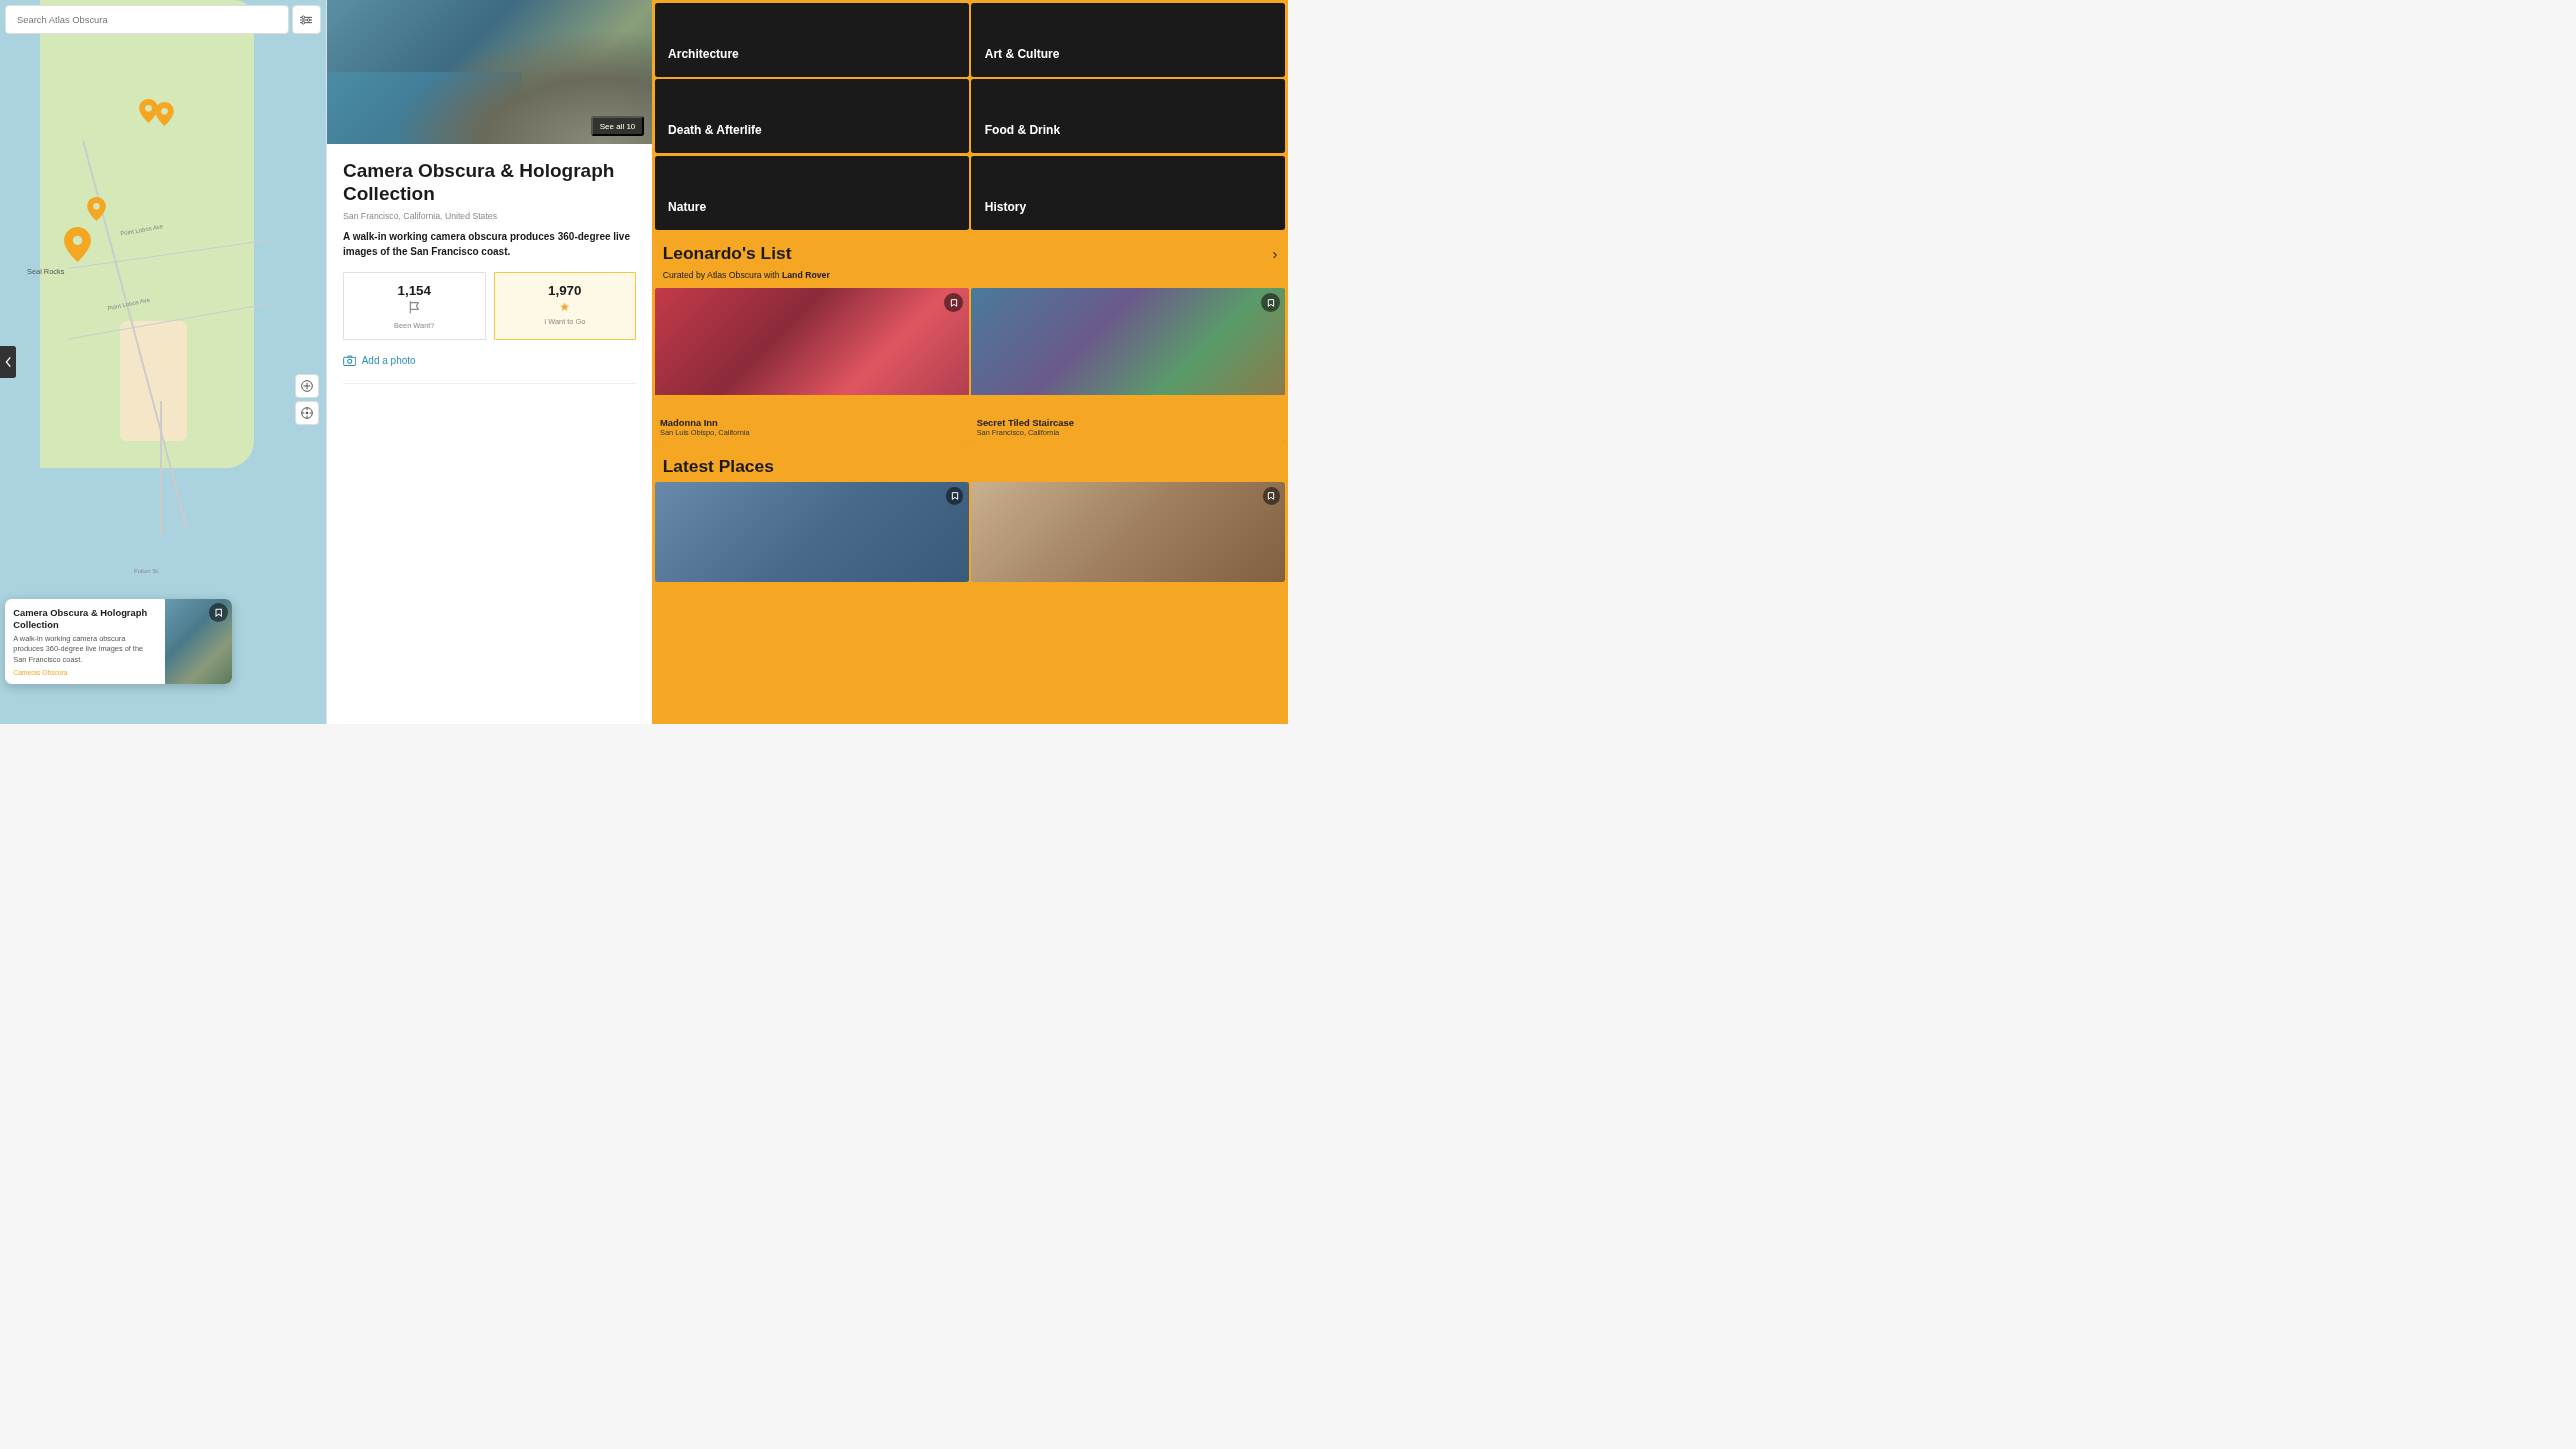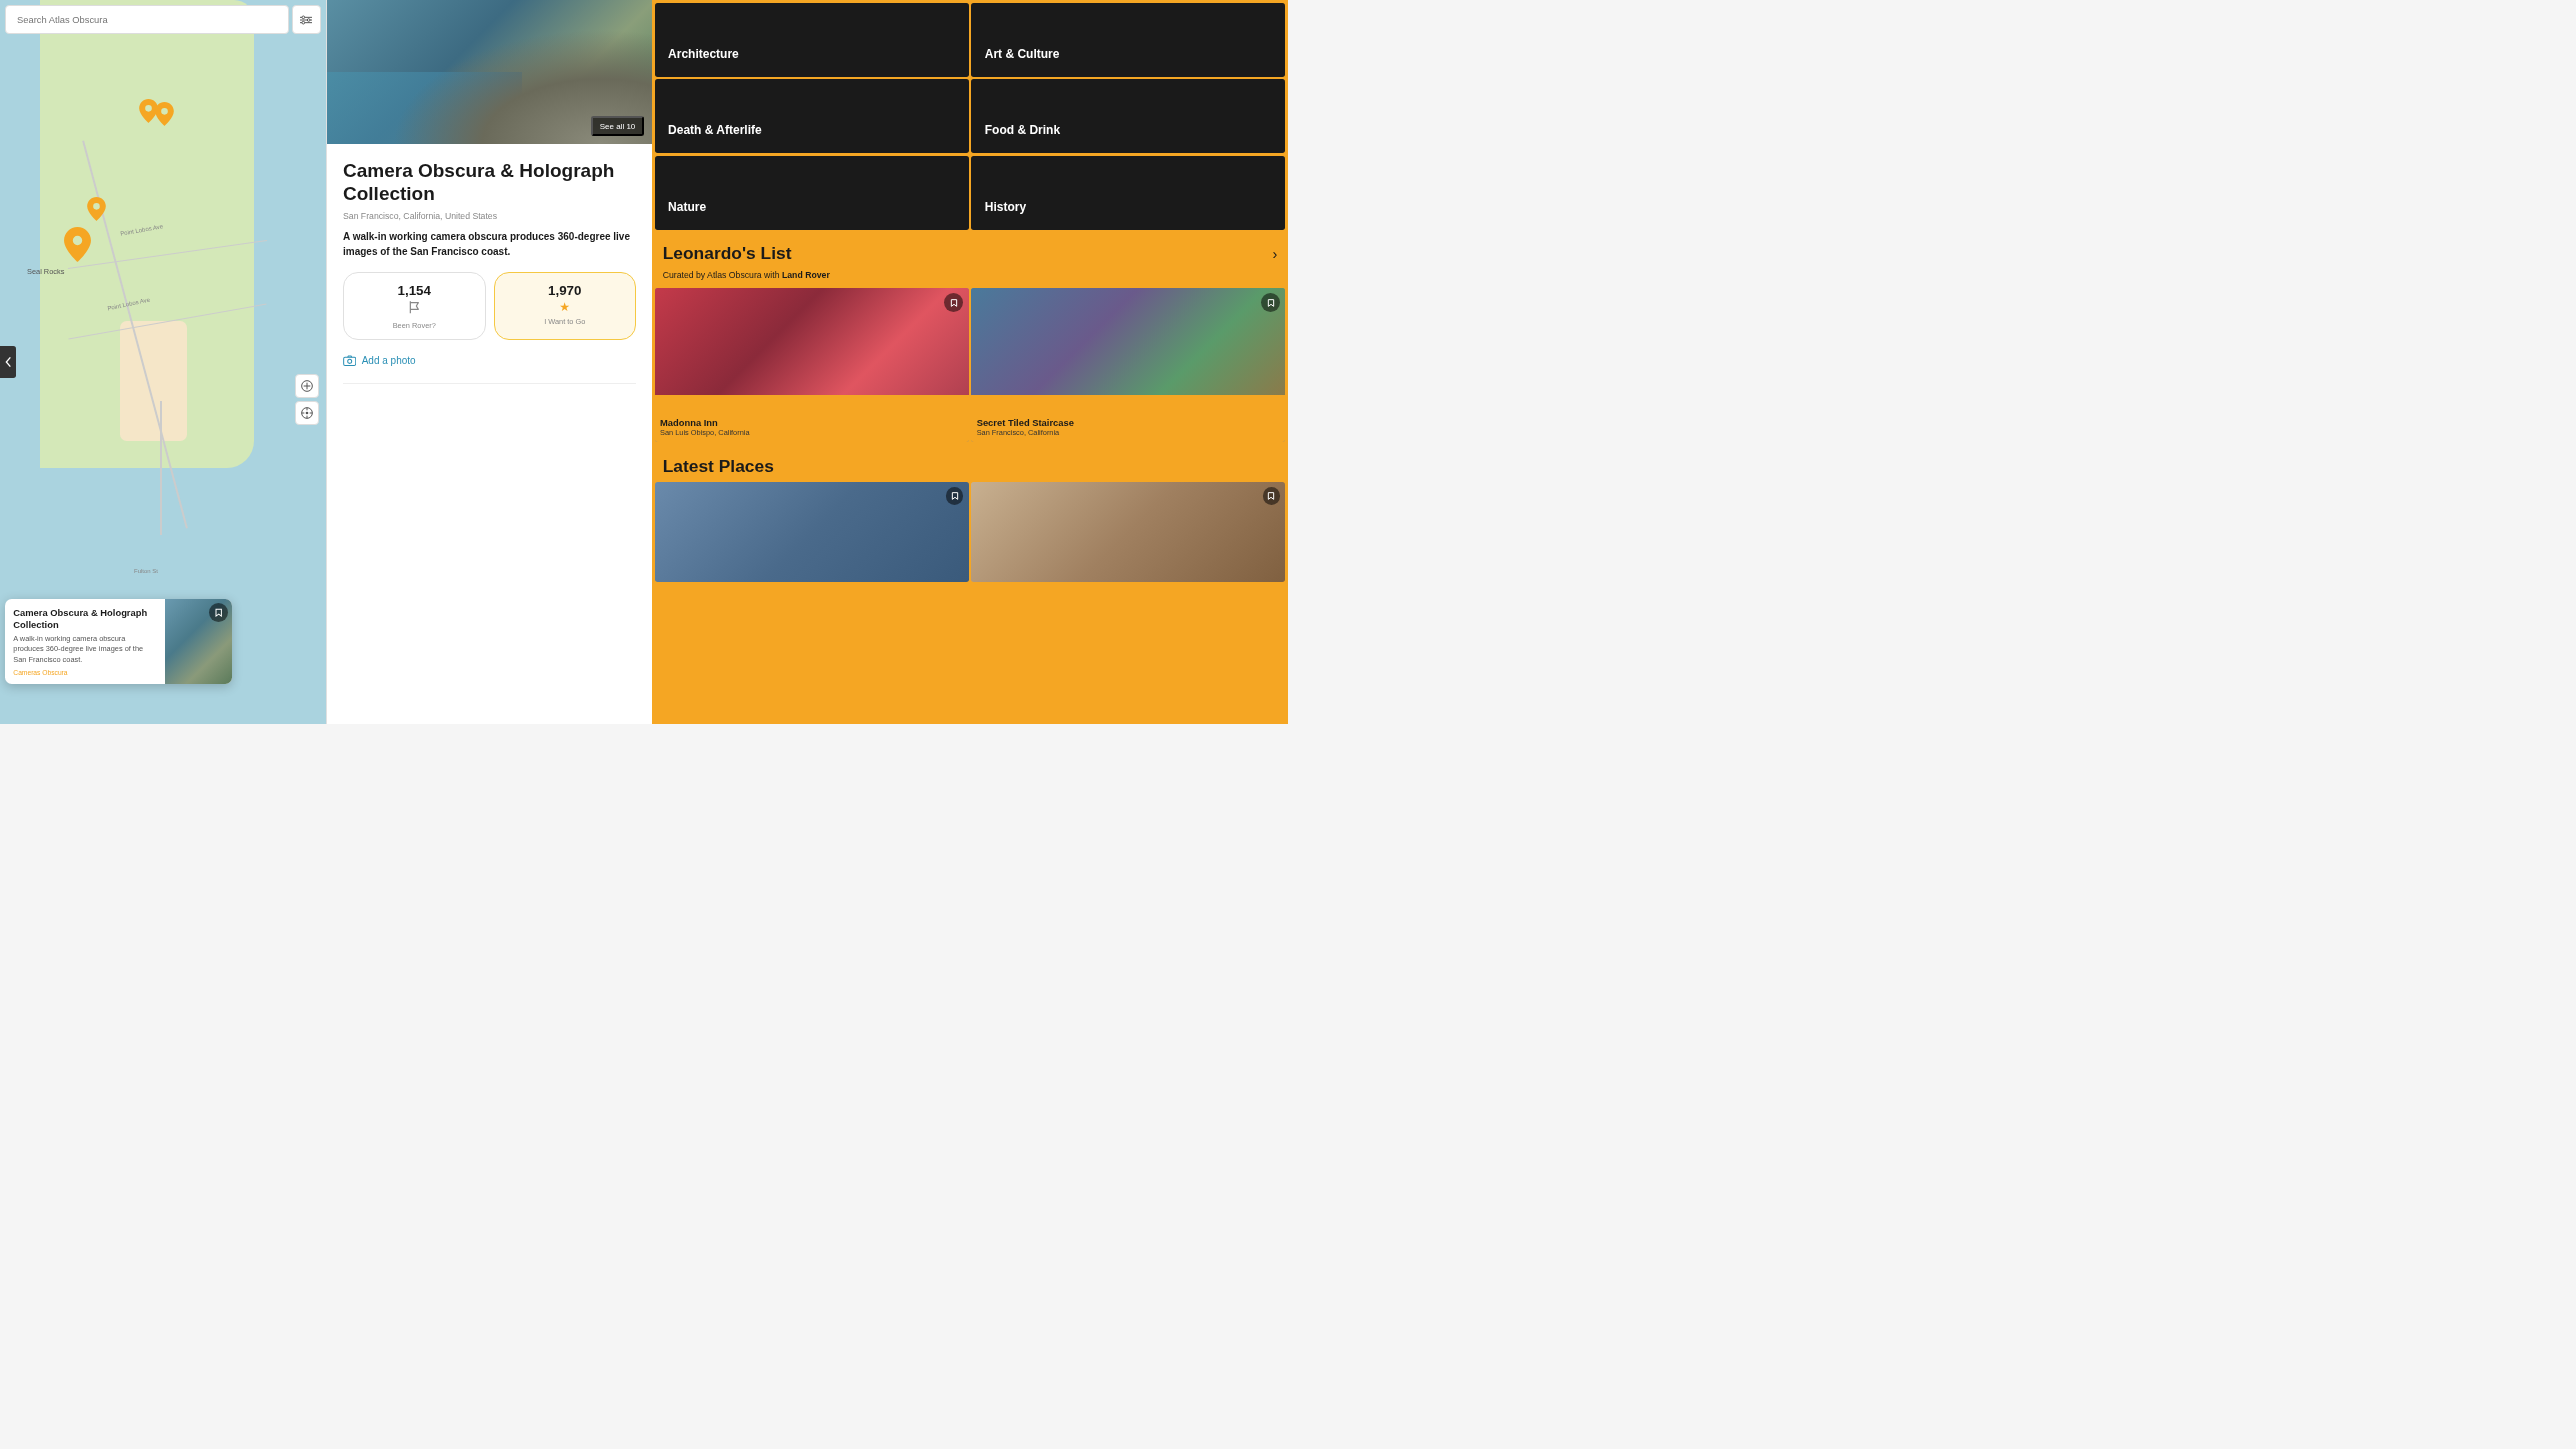--- a/index.html
+++ b/index.html
@@ -55,21 +55,21 @@
     .hero-rocks { position: absolute; bottom: 0; right: 0; width: 80%; height: 80%; background: radial-gradient(ellipse at 80% 100%, #8a8a7a 0%, #6a6a5a 40%, transparent 70%); }
     .hero-water { position: absolute; bottom: 0; left: 0; width: 60%; height: 50%; background: linear-gradient(135deg, #4a8fa8 0%, #3a7090 100%); opacity: 0.8; }
     .see-all-btn { position: absolute; bottom: 8px; right: 8px; background: rgba(0,0,0,0.6); color: white; padding: 3.3px 6.7px; border-radius: 2.7px; font-size: 8px; cursor: pointer; }
 
     .detail-content { padding: 16px; }
     .place-title { font-size: 19px; font-weight: 800; color: #1a1a1a; line-height: 1.2; margin-bottom: 5.3px; }
     .place-location { font-size: 8.7px; color: #888; margin-bottom: 8px; }
     .place-tagline { font-size: 10px; font-weight: 700; color: #1a1a1a; line-height: 1.5; margin-bottom: 13.4px; }
 
     .stats-row { display: flex; gap: 8px; margin-bottom: 13.4px; }
-    .stat-card { flex: 1; border: 0.7px solid #e0e0e0; border-radius: 15px; padding: 9.4px; text-align: center; }
+    .stat-card { flex: 1; border: 0.7px solid #e0e0e0; border-radius: 1px; padding: 9.4px; text-align: center; }
     .stat-card.highlight { background: #fef8e7; border-color: #f5c842; }
     .stat-number { font-size: 13.4px; font-weight: 700; color: #1a1a1a; }
     .stat-icon { font-size: 12px; margin: 2.7px 0; color: #888; }
     .stat-icon.star { color: #f5a623; }
     .stat-label { font-size: 7.4px; color: #888; }
 
     .add-photo-btn { display: flex; align-items: center; gap: 5.3px; color: #2a8fb5; font-size: 10px; font-weight: 500; cursor: pointer; margin-bottom: 16px; }
 
     .divider { border: none; border-top: 0.7px solid #eee; margin: 13.4px 0; }
 
@@ -226,21 +226,21 @@
       <p class="place-tagline">A walk-in working camera obscura produces 360-degree live images of the San Francisco coast.</p>
 
       <div class="stats-row">
         <div class="stat-card">
           <div class="stat-number">1,154</div>
           <div class="stat-icon">
             <svg width="14.7" height="14.7" viewBox="0 0 22 22">
                 <path d="M5 2v18M5 4h12l-3 5 3 5H5" stroke="#888" stroke-width="1.8" fill="none" stroke-linejoin="round"></path>
               </svg>
           </div>
-          <div class="stat-label">Been Rover?</div>
+          <div class="stat-label">Been Want?</div>
         </div>
         <div class="stat-card highlight">
           <div class="stat-number">1,970</div>
           <div class="stat-icon star">★</div>
           <div class="stat-label">I Want to Go</div>
         </div>
       </div>
 
       <div class="add-photo-btn">
         <svg width="13.4" height="13.4" viewBox="0 0 20 20">

